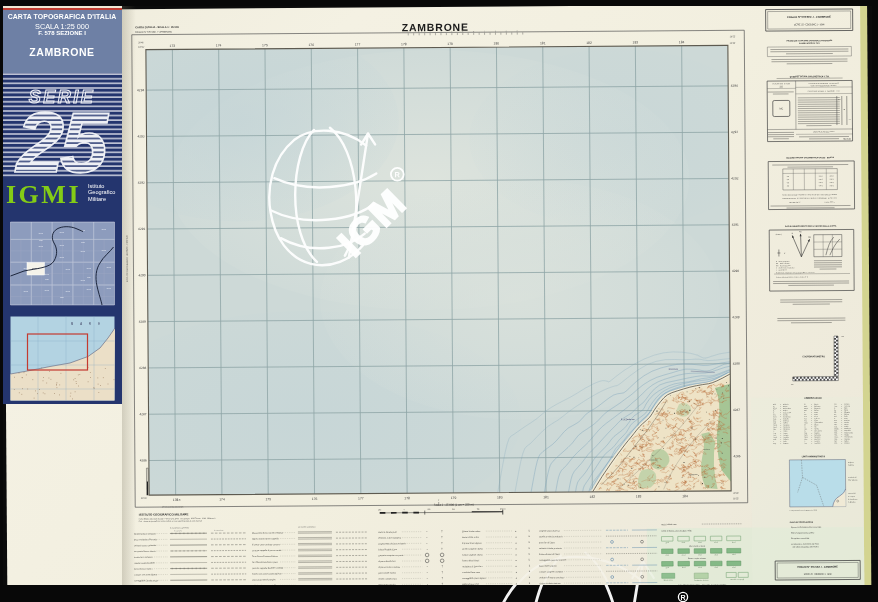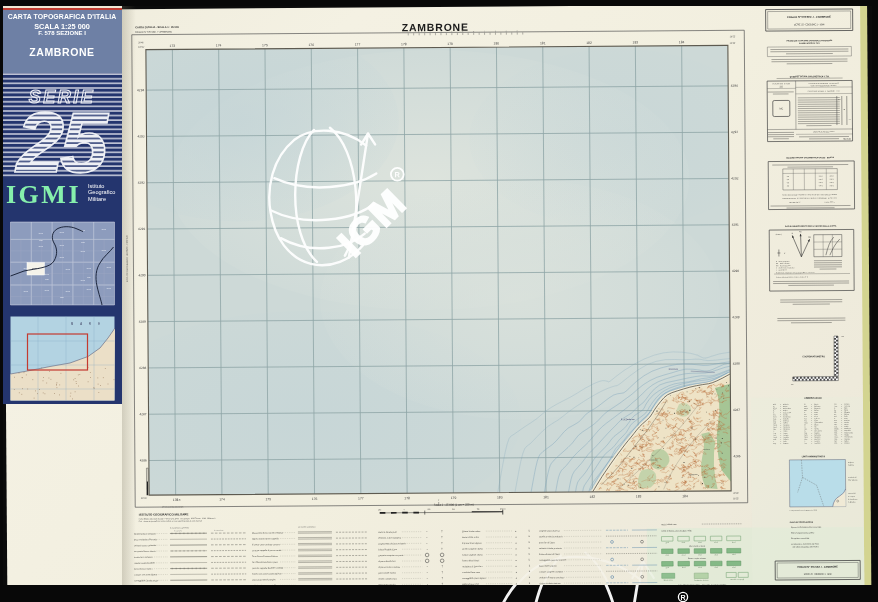--- a/index.html
+++ b/index.html
@@ -1266,39 +1266,39 @@
           <text x="843.0" y="446.4" font-size="1.55" fill="#333" text-anchor="start">Vedetta</text>
         </g>
   </svg>
 </div>
 
 <div class="abs" style="left:2px;top:6px;width:120px;height:398px;background:#24356e;">
   <div class="abs" style="left:0;top:0;width:120px;height:2.2px;background:#efe9d6;"></div>
   <div class="abs" style="left:0;top:2.2px;width:120px;height:1.6px;background:#c23c31;"></div>
   <div class="abs" style="left:0;top:3.8px;width:120px;height:64px;background:#6e80a5;"></div>
   <div class="abs" style="left:0;top:7px;width:120px;text-align:center;color:#fff;font-weight:bold;font-size:6.9px;letter-spacing:0.1px;">CARTA TOPOGRAFICA D'ITALIA</div>
-  <div class="abs" style="left:0;top:15.5px;width:120px;text-align:center;color:#fff;font-weight:bold;font-size:7.3px;">SCALA 1:25 000</div>
+  <div class="abs" style="left:0;top:15.5px;width:120px;text-align:center;color:#fff;font-weight:normal;font-size:7.3px;">SCALA 1:25 000</div>
   <div class="abs" style="left:0;top:24px;width:120px;text-align:center;color:#fff;font-weight:bold;font-size:6px;">F. 578 SEZIONE I</div>
   <div class="abs" style="left:0;top:40px;width:120px;text-align:center;color:#fff;font-weight:bold;font-size:10.5px;letter-spacing:0.6px;">ZAMBRONE</div>
   <svg class="abs" style="left:0;top:0" width="120" height="398" viewBox="0 0 120 398">
     <defs>
       <pattern id="stripbg" width="4" height="4.6" patternUnits="userSpaceOnUse">
         <rect width="4" height="4.6" fill="#24356e"></rect>
             <rect y="3.1" width="4" height="1.3" fill="#e8e9f0"></rect>
       </pattern>
       <pattern id="strip25" width="4" height="4.6" patternUnits="userSpaceOnUse">
         <rect width="4" height="4.6" fill="#eef0f5"></rect>
             <rect y="3.0" width="4" height="1.4" fill="#24356e"></rect>
       </pattern>
     </defs>
     <rect x="0" y="67" width="120" height="106" fill="url(#stripbg)"></rect>
     <text x="60" y="97" font-family="Liberation Sans" font-size="18" font-weight="bold" font-style="italic" text-anchor="middle" fill="none" stroke="#f0f1f6" stroke-width="1.0" letter-spacing="2.5">SERIE</text>
     <text x="58" y="166" font-family="Liberation Sans" font-size="86" font-weight="bold" font-style="italic" text-anchor="middle" fill="url(#strip25)" stroke="#eef0f5" stroke-width="1.5" letter-spacing="-4">25</text>
   </svg>
-  <div class="abs" style="left:4px;top:174px;width:84px;color:#86efac;font-family:'Liberation Serif',serif;font-weight:bold;font-size:26px;letter-spacing:2.5px;">IGMI</div>
+  <div class="abs" style="left:4px;top:174px;width:84px;color:#84cc16;font-family:'Liberation Serif',serif;font-weight:bold;font-size:26px;letter-spacing:2.5px;">IGMI</div>
   <div class="abs" style="left:86px;top:177px;width:40px;color:#fff;font-size:5.6px;line-height:6.4px;">Istituto<br>Geografico<br>Militare</div>
 </div>
 <svg class="abs" style="left:0;top:0" width="878" height="602" viewBox="0 0 878 602">
   <g>
         <rect x="10.5" y="222" width="104" height="83" fill="#8d9cbd"></rect>
         <g>
           <line x1="10.5" y1="222" x2="10.5" y2="305" stroke="#d8dde8" stroke-width="0.5"></line>
           <line x1="31.3" y1="222" x2="31.3" y2="305" stroke="#d8dde8" stroke-width="0.5"></line>
           <line x1="52.1" y1="222" x2="52.1" y2="305" stroke="#d8dde8" stroke-width="0.5"></line>
           <line x1="72.9" y1="222" x2="72.9" y2="305" stroke="#d8dde8" stroke-width="0.5"></line>

